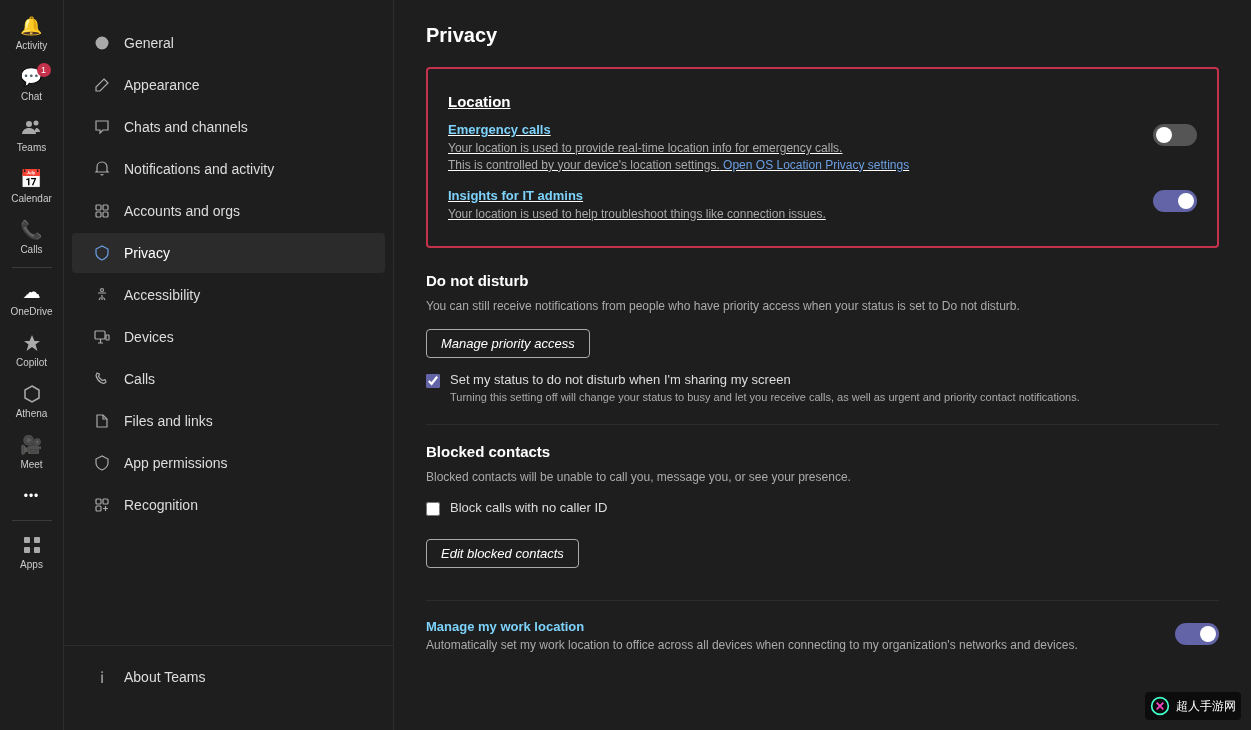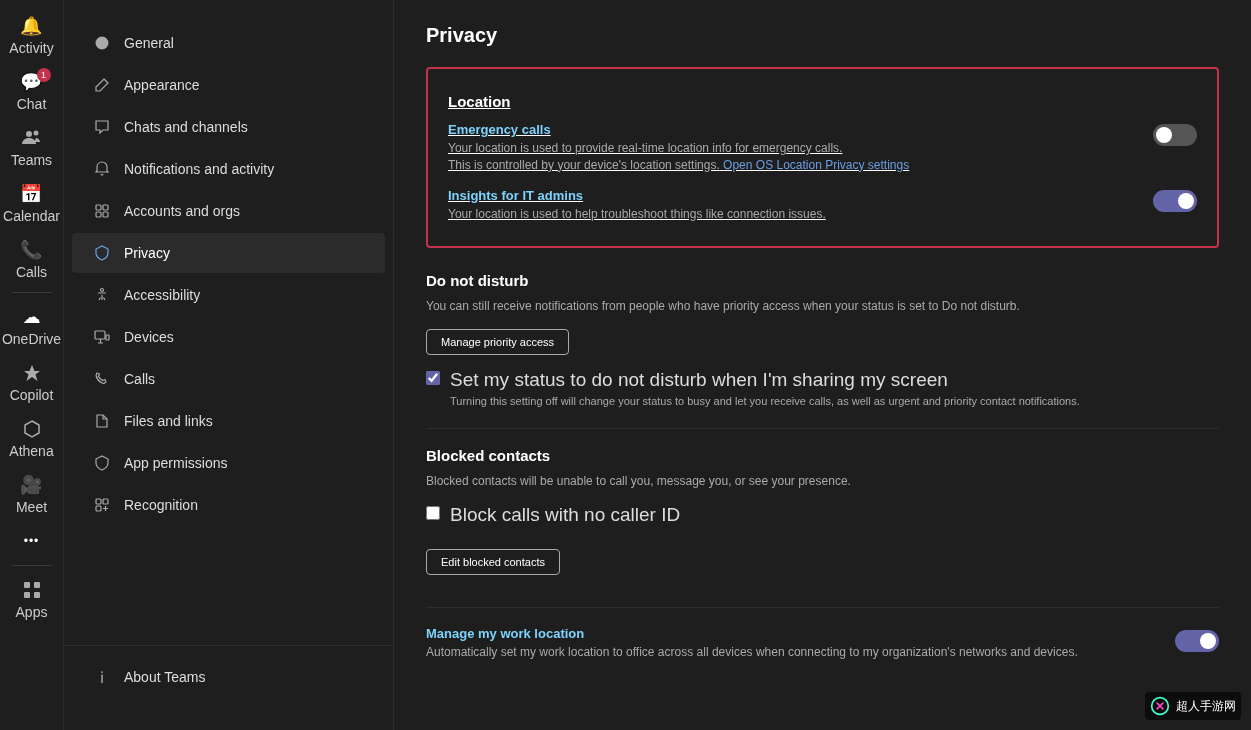--- a/index.html
+++ b/index.html
@@ -39,21 +39,21 @@
     }
     .icon-nav-item .nav-icon {
       width: 24px;
       height: 24px;
       display: flex;
       align-items: center;
       justify-content: center;
       font-size: 18px;
     }
     .icon-nav-item .nav-label {
-      font-size: 14px;
+      font-size: 10px;
       color: #ccc;
       text-align: center;
     }
     .badge {
       position: absolute;
       top: 4px;
       right: 8px;
       background: #c4314b;
       color: #fff;
       font-size: 9px;
@@ -204,42 +204,43 @@
       margin-bottom: 14px;
     }
 
     
     .btn-outline {
       background: transparent;
       border: 1px solid #aaa;
       color: #fff;
       padding: 6px 14px;
       border-radius: 4px;
-      font-size: 11px;
+      font-size: 13px;
       cursor: pointer;
       margin-bottom: 14px;
+      font-style: italic;
     }
 
     
     .checkbox-row {
       display: flex;
       align-items: flex-start;
       gap: 10px;
       margin-bottom: 8px;
     }
     .checkbox-row input[type="checkbox"] {
       width: 14px;
       height: 14px;
       margin-top: 2px;
       flex-shrink: 0;
       accent-color: #6264a7;
       cursor: pointer;
     }
     .checkbox-label {
-      font-size: 19px;
+      font-size: 13px;
       color: #ddd;
     }
     .checkbox-sublabel {
       font-size: 11px;
       color: #aaa;
       line-height: 1.4;
       margin-top: 3px;
     }
 
     

